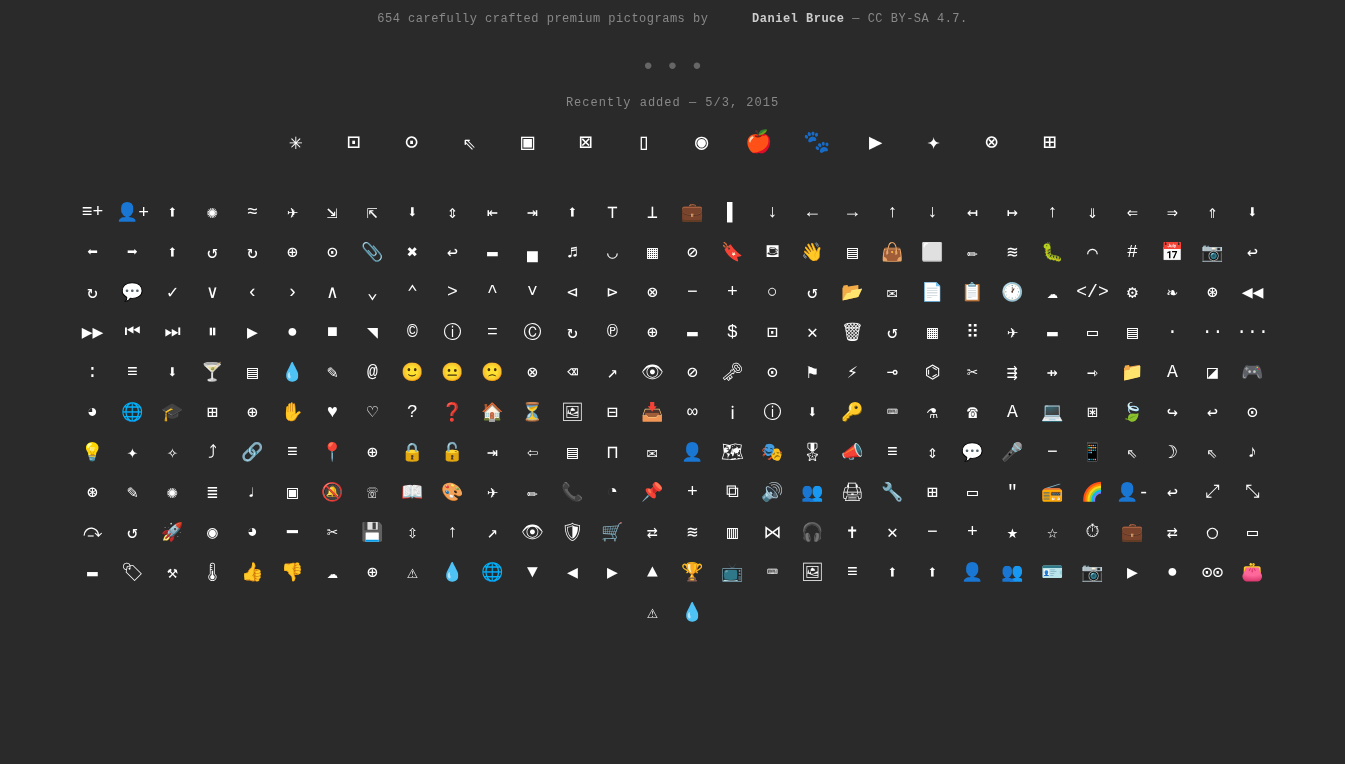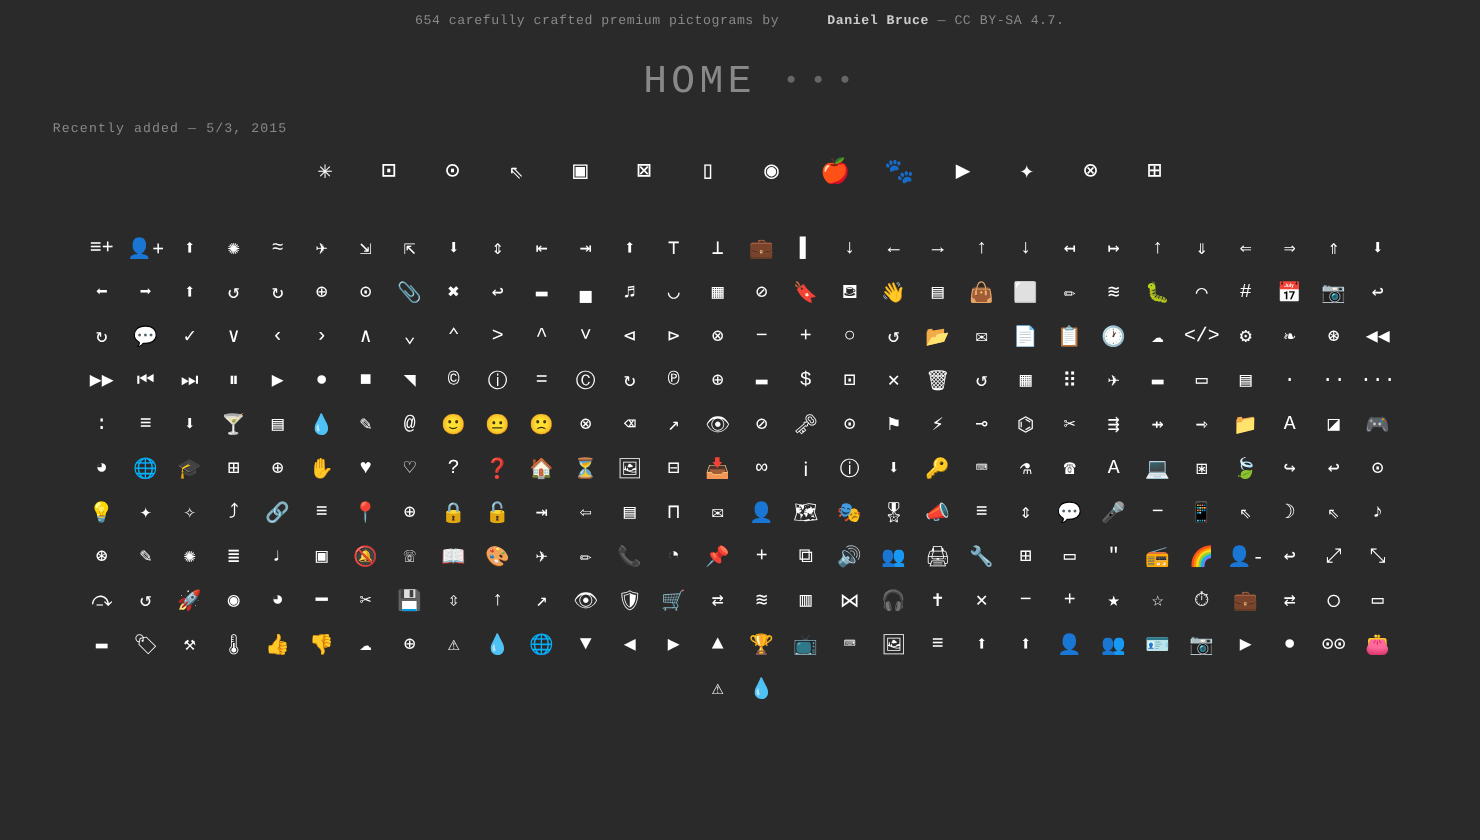--- a/index.html
+++ b/index.html
@@ -47,25 +47,25 @@
       font-weight: 300;
       padding: 0 20px;
     }
     .nav-item.dim { color: #888888; }
     .nav-separator {
       color: #666666;
       font-size: 24px;
       padding: 0 5px;
     }
     .recently-added {
+      text-align: center;
       font-size: 12px;
       color: #888888;
       letter-spacing: 1px;
       margin-bottom: 12px;
-      margin-left: 48px;
     }
     .new-icons-row {
       display: flex;
       justify-content: center;
       gap: 18px;
       margin-bottom: 30px;
       flex-wrap: wrap;
       padding: 0 40px;
     }
     .icon-grid {
@@ -100,21 +100,20 @@
 </head>
 <body>
 
 <div class="header">
   <div class="subtitle">
     <span>654 carefully crafted premium pictograms by </span><strong>Daniel Bruce</strong><span> — CC BY-SA 4.7.</span>
   </div>
 </div>
 
 <nav class="nav">
-  <a class="nav-item dim">HOME</a>
   <span class="nav-separator">•</span>
   <span class="nav-separator">•</span>
   <span class="nav-separator">•</span>
 </nav>
 
 <div class="recently-added">Recently added — 5/3, 2015</div>
 
 <div class="new-icons-row">
 
   <div class="new-icon-cell">✳</div>

